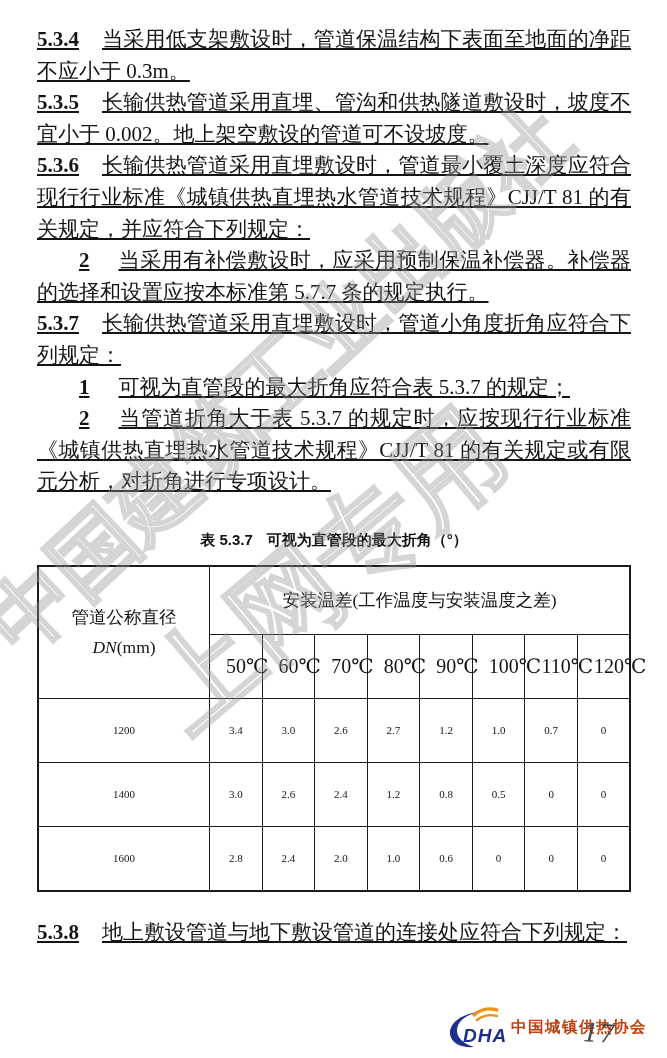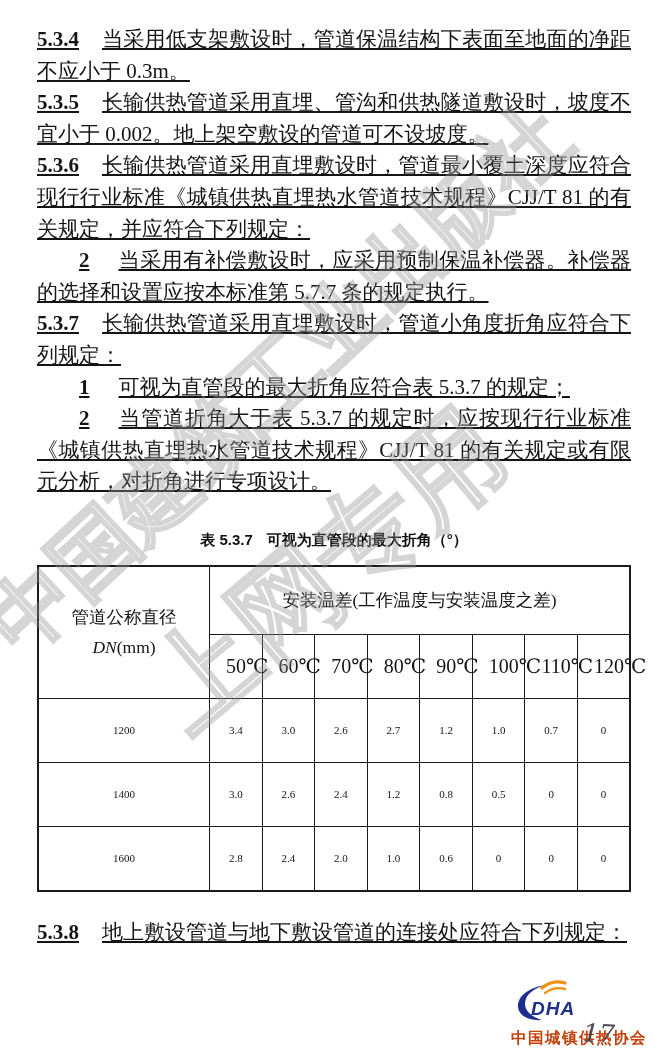--- a/index.html
+++ b/index.html
@@ -51,21 +51,21 @@
     font-family:"Liberation Sans","DejaVu Sans",sans-serif; font-weight:bold;
     line-height:1; color:transparent;
     -webkit-text-stroke:2.5px rgba(150,150,150,0.40);
   }
   .wm1 { font-size:84px; left:30px; top:584px; transform:rotate(-43deg); transform-origin:0 100%; }
   .wm2 { font-size:106px; left:198px; top:640px; transform:rotate(-40deg); transform-origin:0 100%; }
 
   
   .logo {
     position:absolute; right:20px; bottom:9px; display:flex;
-    align-items:flex-start; gap:6px; z-index:5;flex-direction:column;
+    align-items:center; gap:6px; z-index:5;
   }
   .logo-cn {
     font-family:"Liberation Sans","DejaVu Sans",sans-serif;
     font-weight:bold; font-size:15.5px; letter-spacing:1.5px; color:#c2410c;
   }
   .page-num {
     position:absolute; right:52px; bottom:10px; z-index:6;
     font-family:"DejaVu Serif",serif; font-style:italic; font-weight:400;
     font-size:25px; color:#4a4650; transform:rotate(3deg);
   }

